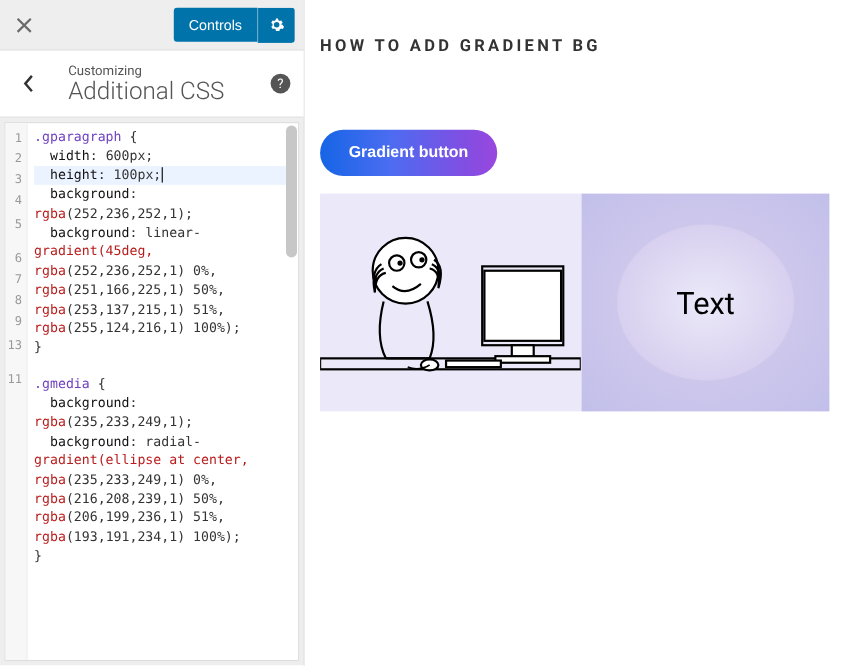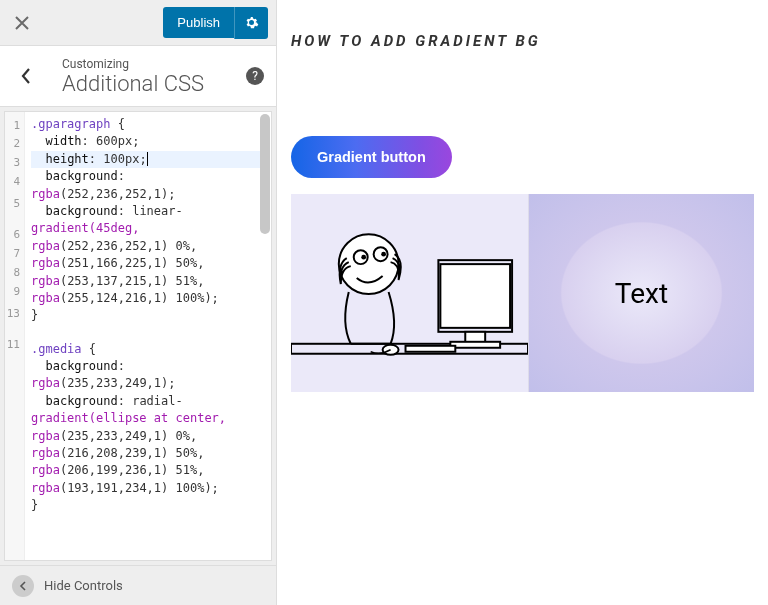--- a/index.html
+++ b/index.html
@@ -17,46 +17,46 @@
   .hdr-main { font-size: 22px; color: #555; font-weight: 300; }
   .help-icon { width: 18px; height: 18px; border-radius: 50%; background: #555; color: #fff; font-size: 12px; display: flex; align-items: center; justify-content: center; cursor: pointer; }
   .editor { flex: 1; display: flex; background: #fff; overflow: hidden; position: relative; margin: 4px; border: 1px solid #ddd; }
   .gutter { width: 20px; background: #f7f7f7; border-right: 1px solid #eee; padding-top: 4px; }
   .gutter div { font-size: 11px; color: #999; text-align: right; padding: 1.5px 4px 1.5px 0; line-height: 1.45; font-family: Consolas, monospace; }
   .code { flex: 1; padding: 4px 6px; font-family: Consolas, monospace; font-size: 12px; line-height: 1.45; white-space: pre; overflow: auto; }
   .code .line { min-height: 16px; }
   .line.hl { background: #eaf3ff; display:inline-block; width:100%; }
   .tok-sel { color: #6f42c1; }
   .tok-prop { color: #111; }
-  .tok-fn { color: #a21caf; }
+  .tok-fn { color: #b91c1c; }
   .caret { border-right: 1px solid #000; }
   .scroll-thumb { position: absolute; right: 1px; top: 2px; width: 10px; height: 120px; background: #c7c7c7; border-radius: 5px; }
   .footer { height: 40px; background: #eee; border-top: 1px solid #ddd; display: flex; align-items: center; padding: 0 12px; gap: 10px; color: #555; cursor: pointer; }
   .footer-icon { width: 22px; height: 22px; border-radius: 50%; background: #ccc; color: #555; display: flex; align-items: center; justify-content: center; font-size: 13px; }
   .preview { flex: 1; background: #fff; padding: 32px 14px 10px 14px; overflow: hidden; }
-  .preview h2 { font-size: 15px; letter-spacing: 3px; font-weight: 700; margin-bottom: 40px; font-style: italic; }
+  .preview h2 { font-size: 15px; letter-spacing: 3px; font-weight: 700; margin-bottom: 22px; }
   .gparagraph { width: 100%; height: 98px; padding: 3px 4px; font-size: 16.5px; color: #222; background: linear-gradient(45deg, rgba(252,236,252,1) 0%, rgba(251,166,225,1) 50%, rgba(253,137,215,1) 51%, rgba(255,124,216,1) 100%); }
   .gbutton { display:inline-block; margin-top: 46px; background: linear-gradient(90deg,#1565e6 0%, #4c6cf1 40%, #7f4fe3 80%, #9a47de 100%); color:#fff; border:none; border-radius: 26px; padding: 13px 26px; font-size: 14.5px; font-weight: 600; cursor:pointer; }
   .media { margin-top: 16px; display:flex; height: 198px; }
   .media-img { width: 238px; background: rgba(235,233,249,1); display:flex; align-items:center; justify-content:center; border-right:1px solid rgba(0,0,0,0.06); }
   .media-txt { flex:1; background: radial-gradient(ellipse at center, rgba(235,233,249,1) 0%, rgba(216,208,239,1) 50%, rgba(206,199,236,1) 51%, rgba(193,191,234,1) 100%); display:flex; align-items:center; justify-content:center; font-size: 28px; color:#000; }
   
 </style>
 </head>
 <body>
 
 <div class="sidebar">
   <div class="topbar">
     <div class="close-icon">
       <svg width="14" height="14" viewBox="0 0 14 14">
           <path d="M1 1 L13 13 M13 1 L1 13" stroke="#6a6a6a" stroke-width="2" fill="none"></path>
         </svg>
     </div>
     <div class="pub-group">
-      <button class="publish-btn">Publish</button>
+      <button class="publish-btn">Controls</button>
       <button class="gear-btn">
         <svg width="15" height="15" viewBox="0 0 24 24">
             <path fill="#fff" d="M12 8a4 4 0 100 8 4 4 0 000-8zm9 4a7 7 0 01-.1 1.2l2 1.6-2 3.4-2.4-.9a7 7 0 01-2 1.2l-.4 2.5H11l-.4-2.5a7 7 0 01-2-1.2l-2.4.9-2-3.4 2-1.6A7 7 0 016 12a7 7 0 01.1-1.2l-2-1.6 2-3.4 2.4.9a7 7 0 012-1.2L11 3h3l.4 2.5a7 7 0 012 1.2l2.4-.9 2 3.4-2 1.6c.1.4.1.8.1 1.2z"></path>
           </svg>
       </button>
     </div>
   </div>
 
   <div class="section-hdr">
     <div class="back-btn">
@@ -92,28 +92,20 @@
         <div></div>
         <div></div>
         <div></div>
         <div></div>
         <div>11</div>
       </div>
     <div class="code" id="code"><div class="line"><span class="tok-sel">.gparagraph</span> {</div><div class="line">  <span class="tok-prop">width</span>: 600px;</div><div class="line hl">  <span class="tok-prop">height</span>: 100px;<span class="caret"></span></div><div class="line">  <span class="tok-prop">background</span>:</div><div class="line"><span class="tok-fn">rgba</span>(252,236,252,1);</div><div class="line">  <span class="tok-prop">background</span>: linear-</div><div class="line"><span class="tok-fn">gradient(45deg,</span></div><div class="line"><span class="tok-fn">rgba</span>(252,236,252,1) 0%,</div><div class="line"><span class="tok-fn">rgba</span>(251,166,225,1) 50%,</div><div class="line"><span class="tok-fn">rgba</span>(253,137,215,1) 51%,</div><div class="line"><span class="tok-fn">rgba</span>(255,124,216,1) 100%);</div><div class="line">}</div><div class="line"></div><div class="line"><span class="tok-sel">.gmedia</span> {</div><div class="line">  <span class="tok-prop">background</span>:</div><div class="line"><span class="tok-fn">rgba</span>(235,233,249,1);</div><div class="line">  <span class="tok-prop">background</span>: radial-</div><div class="line"><span class="tok-fn">gradient(ellipse at center,</span></div><div class="line"><span class="tok-fn">rgba</span>(235,233,249,1) 0%,</div><div class="line"><span class="tok-fn">rgba</span>(216,208,239,1) 50%,</div><div class="line"><span class="tok-fn">rgba</span>(206,199,236,1) 51%,</div><div class="line"><span class="tok-fn">rgba</span>(193,191,234,1) 100%);</div><div class="line">}</div></div>
     <div class="scroll-thumb"></div>
   </div>
 
-  <div class="footer">
-    <div class="footer-icon">
-      <svg width="10" height="10" viewBox="0 0 10 10">
-          <path d="M7 1 L3 5 L7 9" stroke="#555" stroke-width="1.6" fill="none"></path>
-        </svg>
-    </div>
-    <span>Hide Controls</span>
-  </div>
 </div>
 
 <div class="preview">
   <h2>HOW TO ADD GRADIENT BG</h2>
   <button class="gbutton">Gradient button</button>
   <div class="media">
     <div class="media-img">
       <svg width="238" height="198" viewBox="0 0 238 198">
         <rect x="0" y="0" width="238" height="198" fill="rgba(235,233,249,1)"></rect>
 

